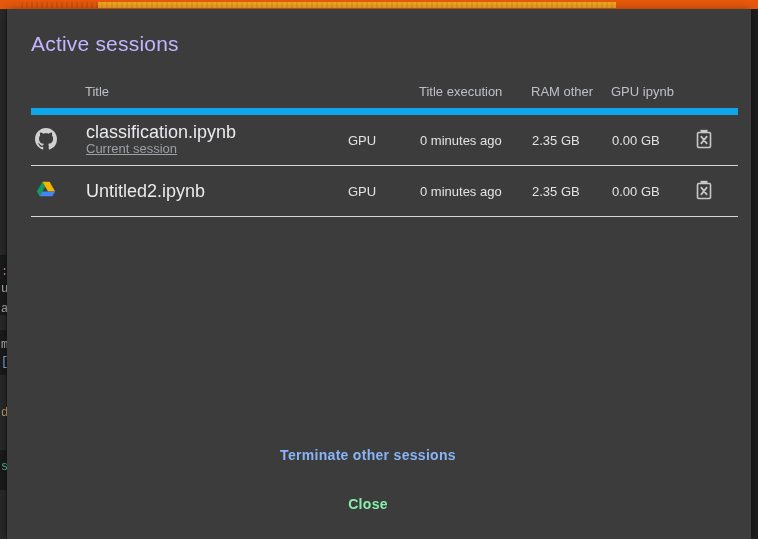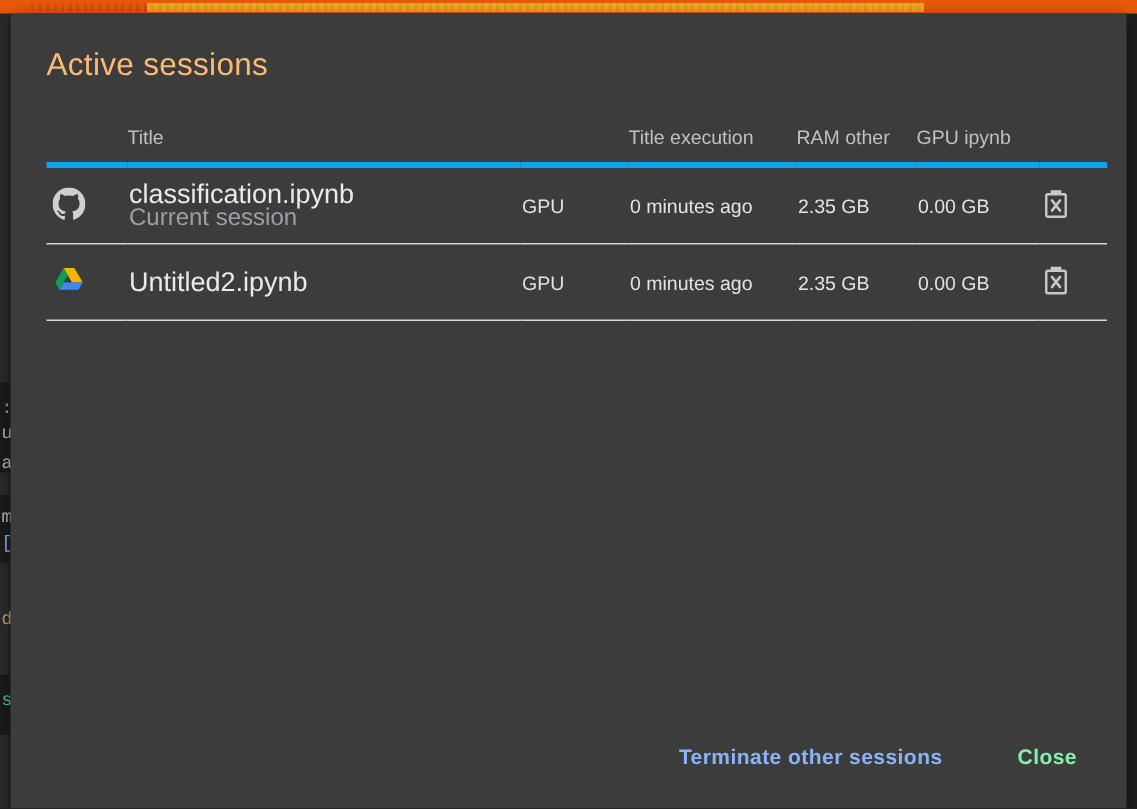--- a/index.html
+++ b/index.html
@@ -78,21 +78,21 @@
     left: 7px;
     top: 9px;
     width: 744px;
     height: 530px;
     background: #3c3c3c;
     box-shadow: 0 2px 10px rgba(0,0,0,.5);
     display: flex;
     flex-direction: column;
   }
   .modal-title {
-    color: #fdba74;
+    color: #c4b5fd;
     font-size: 21px;
     font-weight: 400;
     padding: 23px 0 0 24px;
     letter-spacing: .2px;
   }
 
   .table-wrap {
     padding: 0 18px 0 24px;
     margin-top: 28px;
   }
@@ -100,21 +100,21 @@
     width: 707px;
     border-collapse: collapse;
     table-layout: fixed;
   }
   table.sessions th {
     font-size: 13px;
     font-weight: 400;
     color: #bdc1c6;
     text-align: left;
     padding: 0 0 9px 0;
-    border-bottom: 4px solid #0ea5e9;
+    border-bottom: 7px solid #0ea5e9;
   }
   table.sessions td {
     border-bottom: 1px solid #d7d7d7;
     height: 48px;
     vertical-align: middle;
     font-size: 13px;
     color: #e3e3e3;
   }
   .col-icon   { width: 54px; }
   .col-title  { width: 262px; }
@@ -123,44 +123,46 @@
   .col-ram    { width: 80px; }
   .col-gpu    { width: 82px; }
   .col-act    { width: 45px; }
 
   .cell-title-main {
     font-size: 18px;
     color: #e8eaed;
     line-height: 15px;
   }
   .cell-title-sub {
-    font-size: 16px;
+    font-size: 13px;
     color: #9aa0a6;
     line-height: 15px;
     margin-top: 1px;
+    text-decoration: underline;
   }
 
   .icon-cell { text-align: left; padding-left: 4px; }
 
   .delete-btn {
     background: none;
     border: none;
     padding: 0;
     cursor: pointer;
     line-height: 0;
   }
 
   
   .spacer { flex: 1; }
   .footer {
     display: flex;
     justify-content: flex-end;
     align-items: center;
-    gap: 28px;
+    gap: 15px;
     padding: 0 22px 18px 0;
+    flex-direction: column;
   }
   .btn {
     background: none;
     border: none;
     font-family: "Liberation Sans", sans-serif;
     font-size: 14px;
     font-weight: 700;
     letter-spacing: .3px;
     padding: 9px 11px;
     cursor: pointer;

